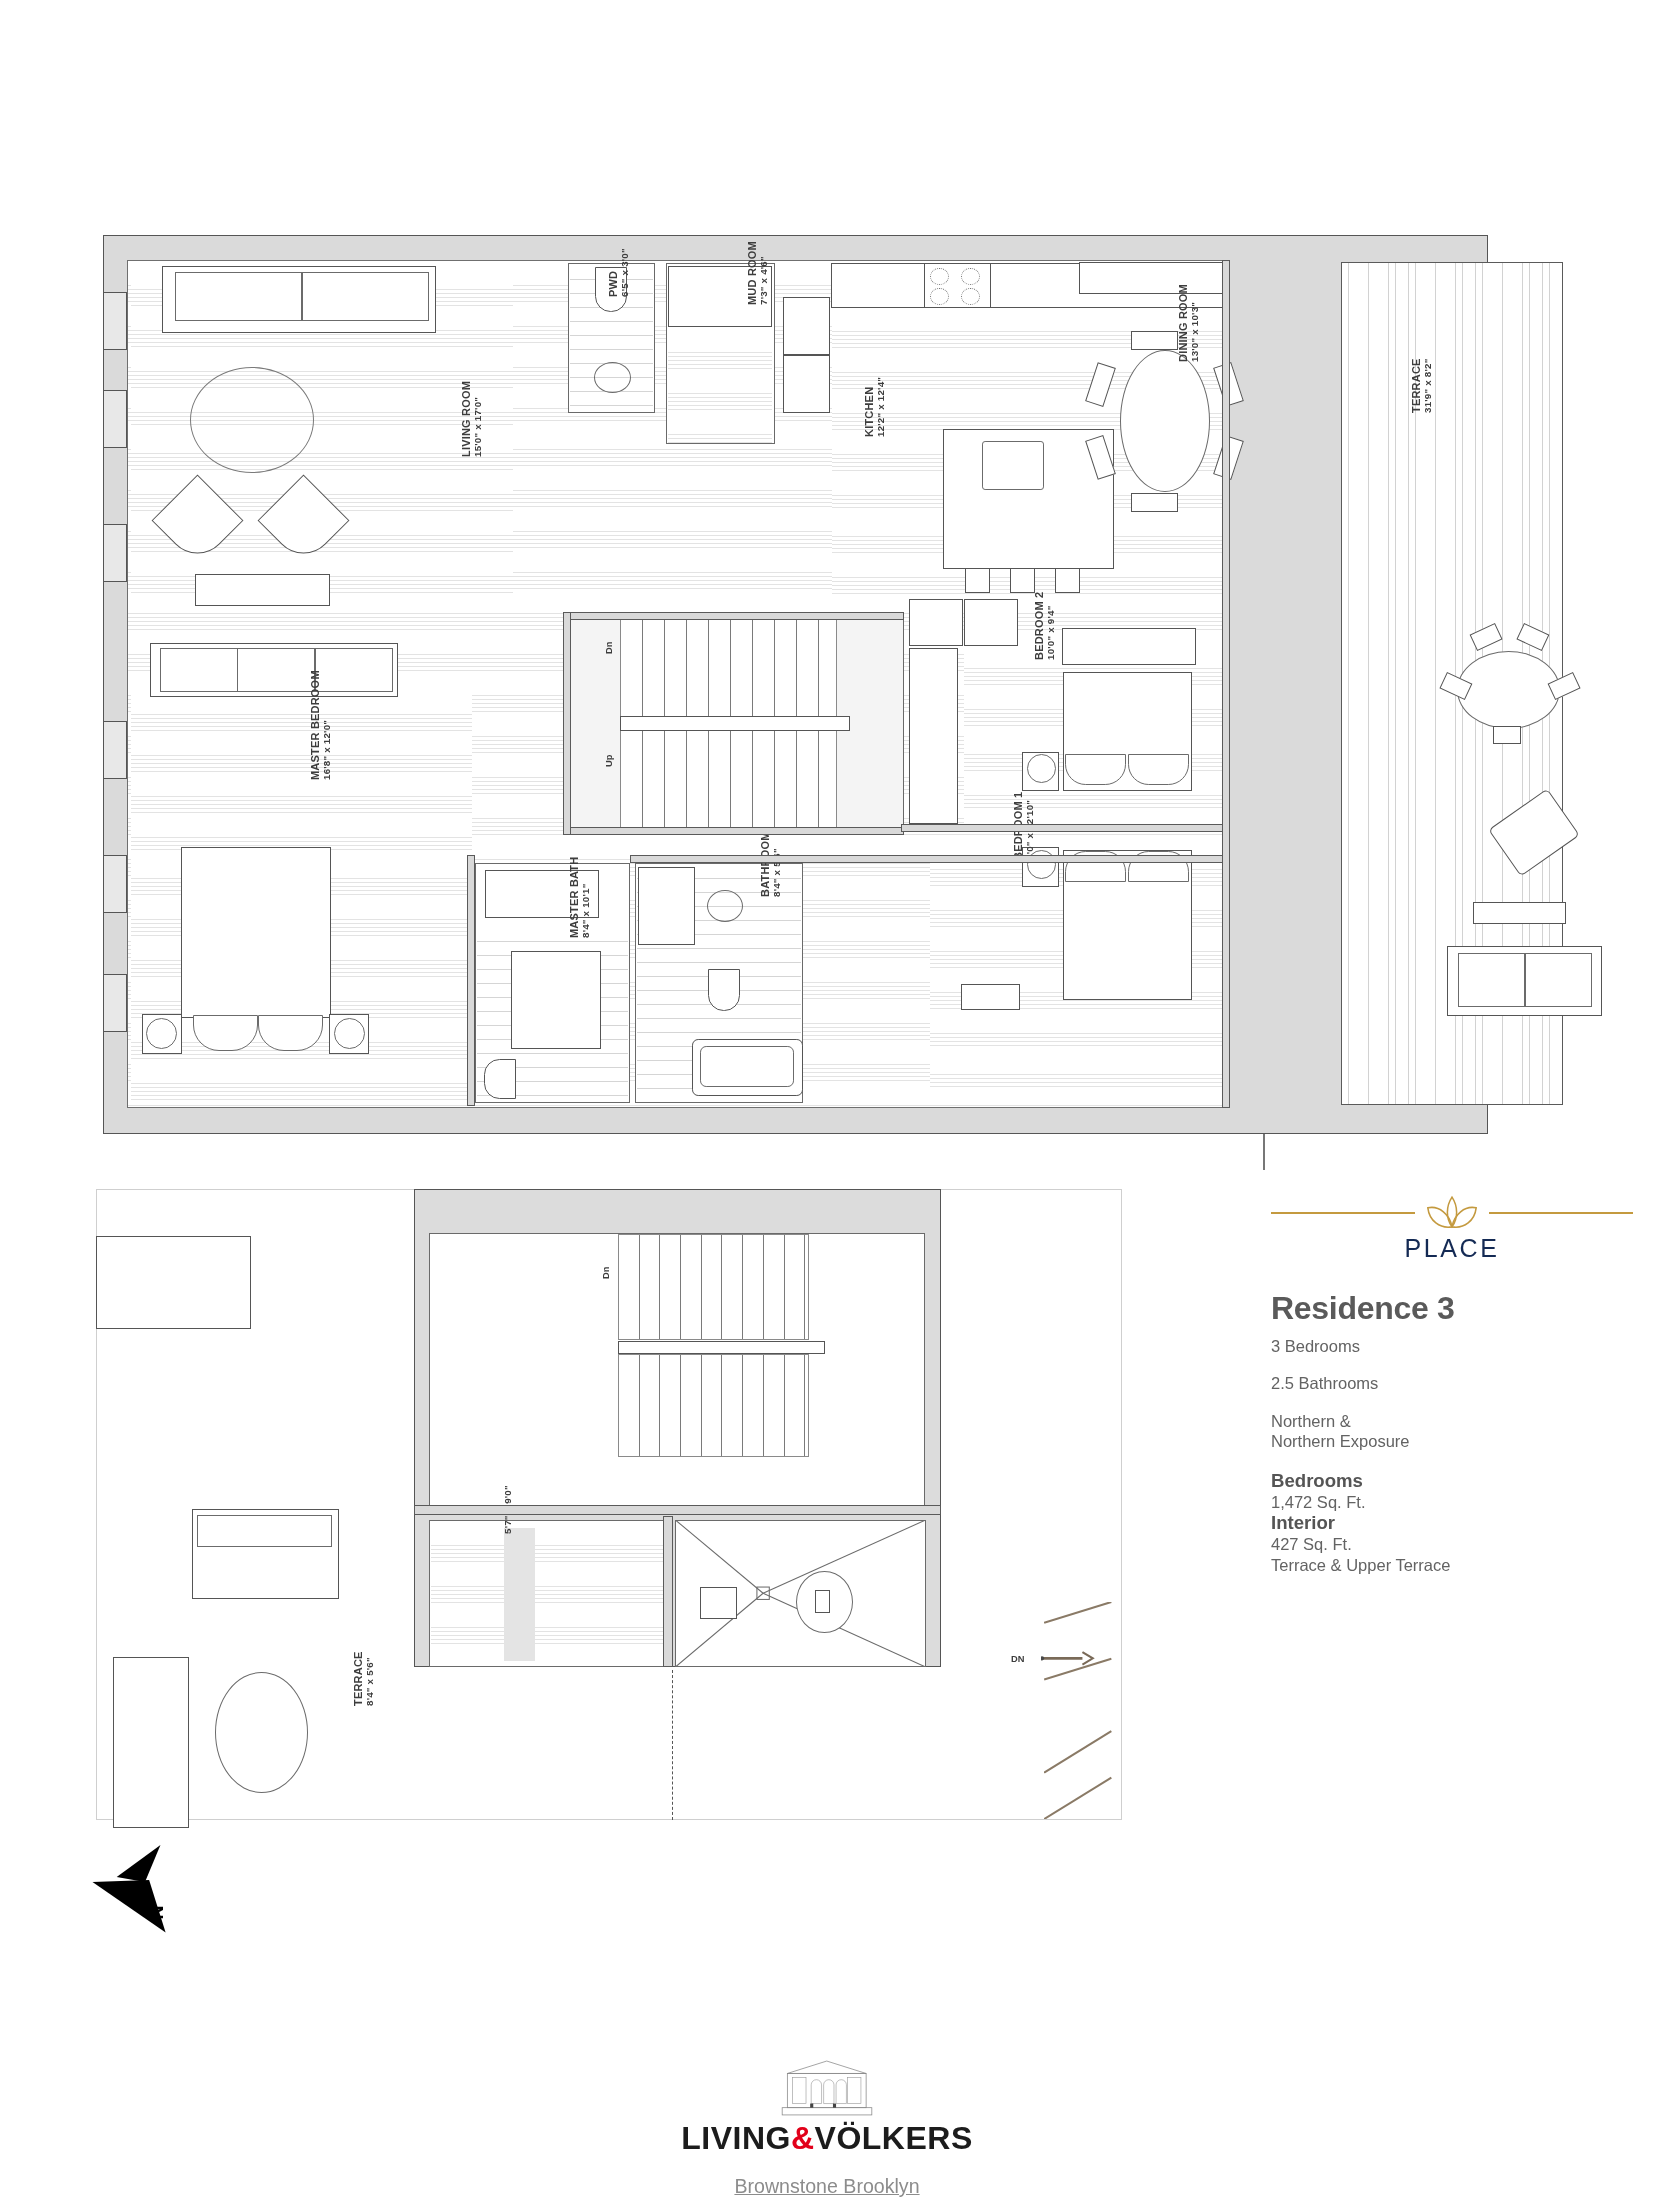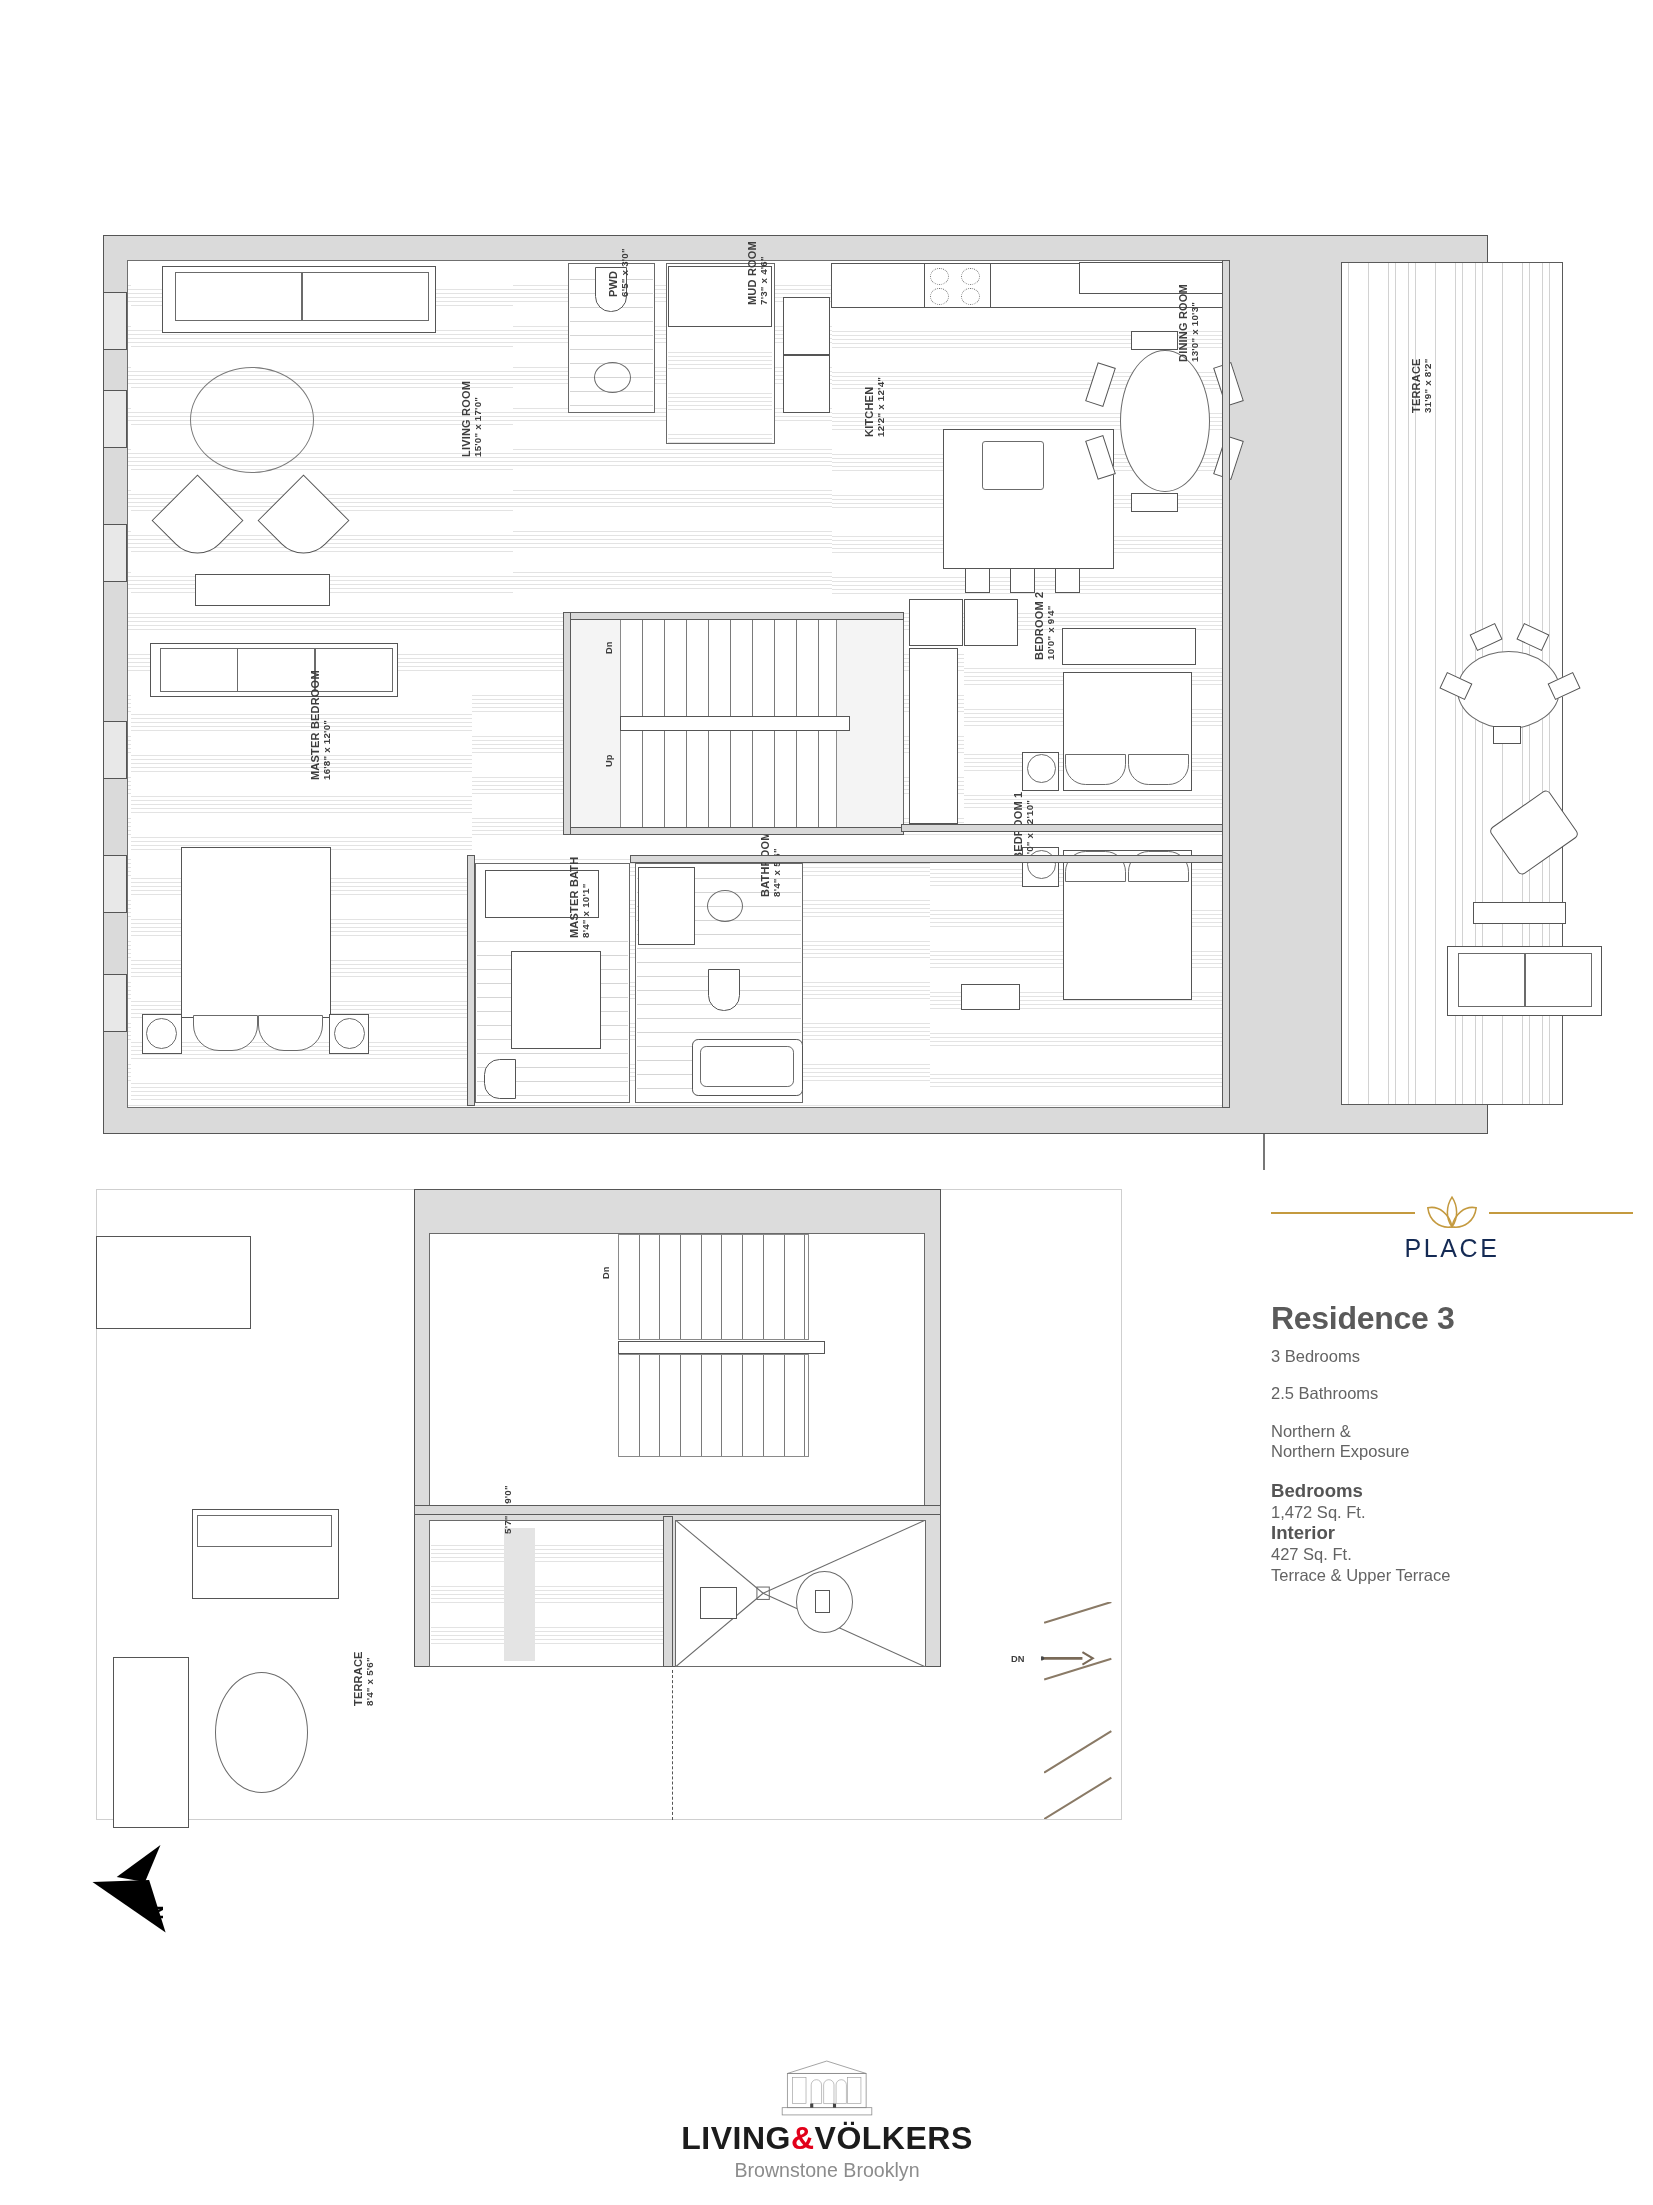--- a/index.html
+++ b/index.html
@@ -62,34 +62,34 @@
     font-size:44px; color:#142a54; text-align:center; line-height:1;
     letter-spacing:-0.5px;
   }
   .brand-rule { display:flex; align-items:center; justify-content:center; margin:6.2px 0 3.1px; }
   .brand-rule .line { height:2.1px; background:#c49a3f; flex:1; }
   .brand-rule .leaf { width:62px; height:36px; margin:0 6.2px; }
   .brandplace {
     font-family:"Liberation Sans", sans-serif; font-size:25px; color:#142a54;
     text-align:center; letter-spacing:2.6px; font-weight:400; margin-top:1px;
   }
-  .res-title { font-size:32px; font-weight:700; color:#5a5a5a; margin-top:37px; letter-spacing:-0.3px;}
+  .res-title { font-size:32px; font-weight:700; color:#5a5a5a; margin-top:27px; letter-spacing:-0.3px;}
   .res-sub { font-size:16.5px; color:#636363; line-height:20px; margin-top:8.3px; }
   .res-gap { height:18.6px; }
   .res-head { font-size:18.6px; font-weight:700; color:#555; }
   .res-val  { font-size:16.5px; color:#636363; line-height:20.7px; }
 
   
   .footer { position:absolute; left:0; right:0; top:2060px; text-align:center; }
   .ev-name {
     font-family:"Liberation Sans", sans-serif; font-weight:700;
     font-size:32px; letter-spacing:0.5px; color:#1c1c1c; margin-top:3.1px;
   }
   .ev-name .amp { color:#e2001a; }
-  .ev-sub { font-family:"Liberation Sans", sans-serif; font-size:19.6px; color:#8c8c8c; margin-top:2px; }
+  .ev-sub { font-family:"Liberation Sans", sans-serif; font-size:19.6px; color:#8c8c8c; margin-top:18px;text-decoration:underline; }
 
   .northwrap { position:absolute; left:88px; top:1845px; width:114px; height:119px; }
   .north-n { position:absolute; left:61px; top:56px; font-size:19.6px; font-weight:700;
              color:#000; transform:rotate(-90deg); transform-origin:50% 50%; font-family:"Liberation Sans",sans-serif;}
 </style>
 </head>
 <body>
 
 <div class="sheet">
 

